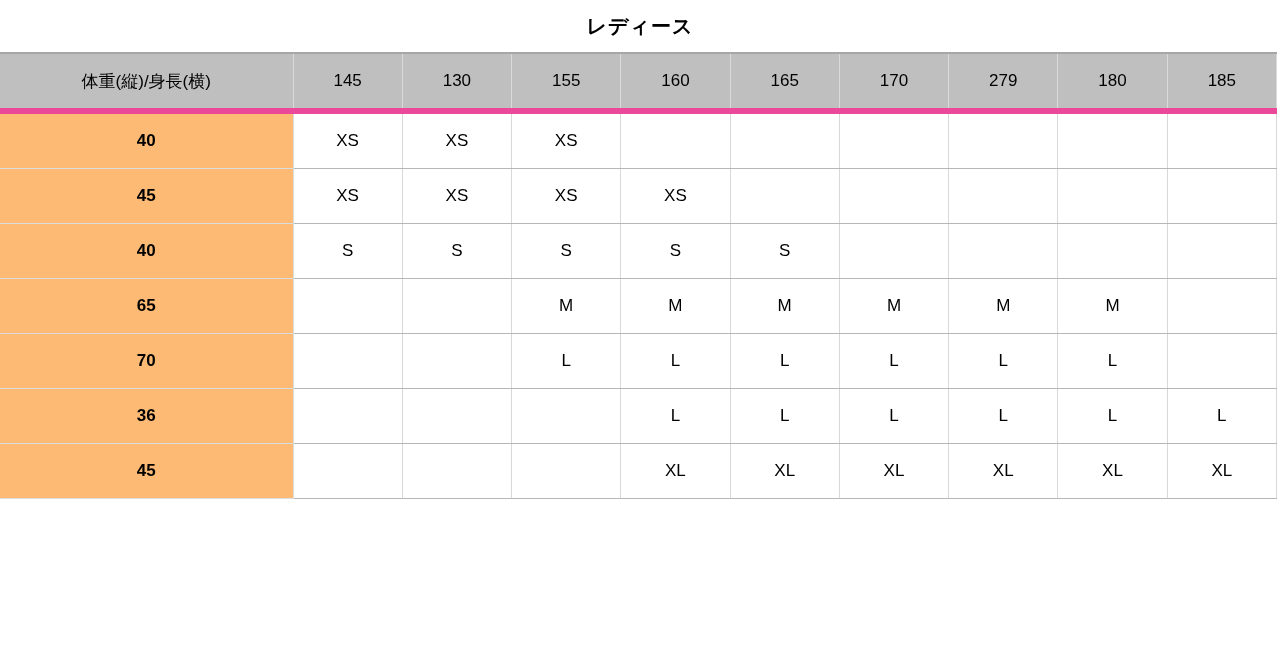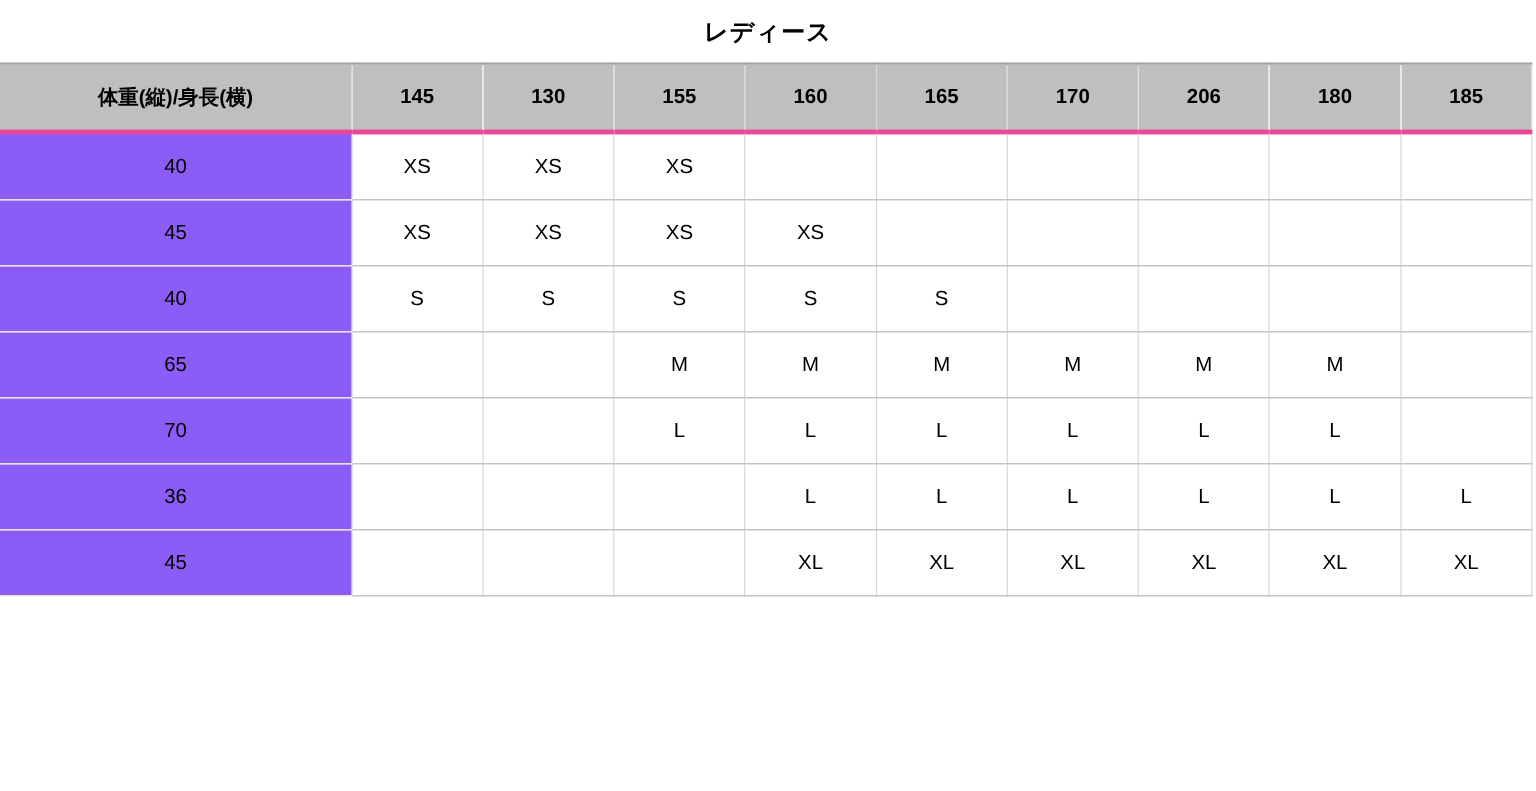--- a/index.html
+++ b/index.html
@@ -32,27 +32,27 @@
     padding: 0;
     text-align: center;
     vertical-align: middle;
     font-size: 17px;
     height: 54px;
     overflow: hidden;
     white-space: nowrap;
   }
   .size-table thead th {
     background: #bfbfbf;
-    font-weight: bold;
+    font-weight: normal;
     border-right: 1px solid #dadada;
-    border-bottom: 4px solid #ec4899;
+    border-bottom: 6px solid #ec4899;
   }
   .size-table tbody th {
-    background: #8b5cf6;
-    font-weight: normal;
+    background: #fdba74;
+    font-weight: bold;
     border-right: 1px solid #dcdcdc;
     border-bottom: 1px solid #dcdcdc;
   }
   .size-table tbody td {
     background: #ffffff;
     font-weight: normal;
     border-right: 1px solid #d8d8d8;
     border-bottom: 1px solid #b6b6b6;
   }
   col.label-col { width: 293px; }
@@ -77,21 +77,21 @@
       </colgroup>
     <thead>
       <tr>
         <th>体重(縦)/身長(横)</th>
       <th>145</th>
           <th>130</th>
           <th>155</th>
           <th>160</th>
           <th>165</th>
           <th>170</th>
-          <th>206</th>
+          <th>279</th>
           <th>180</th>
           <th>185</th>
         </tr>
     </thead>
     <tbody>
         <tr>
           <th>40</th>
           <td>XS</td>
           <td>XS</td>
           <td>XS</td>

